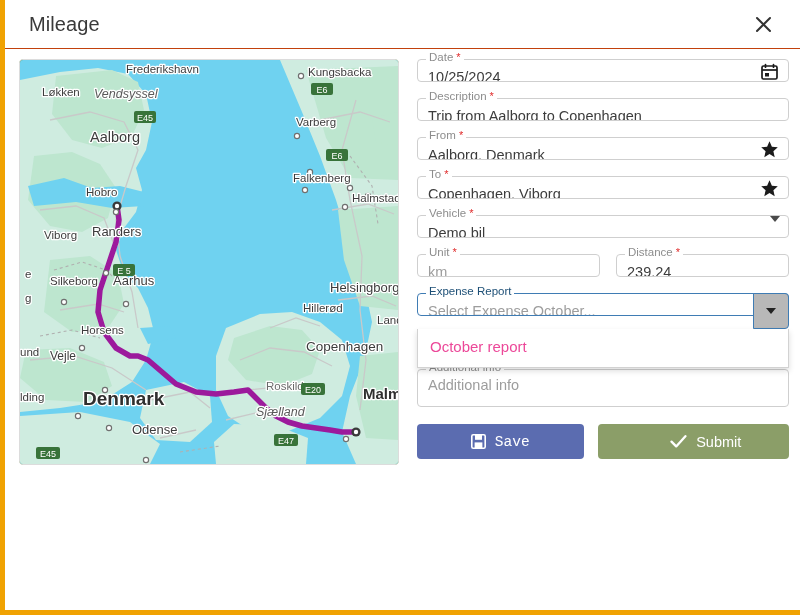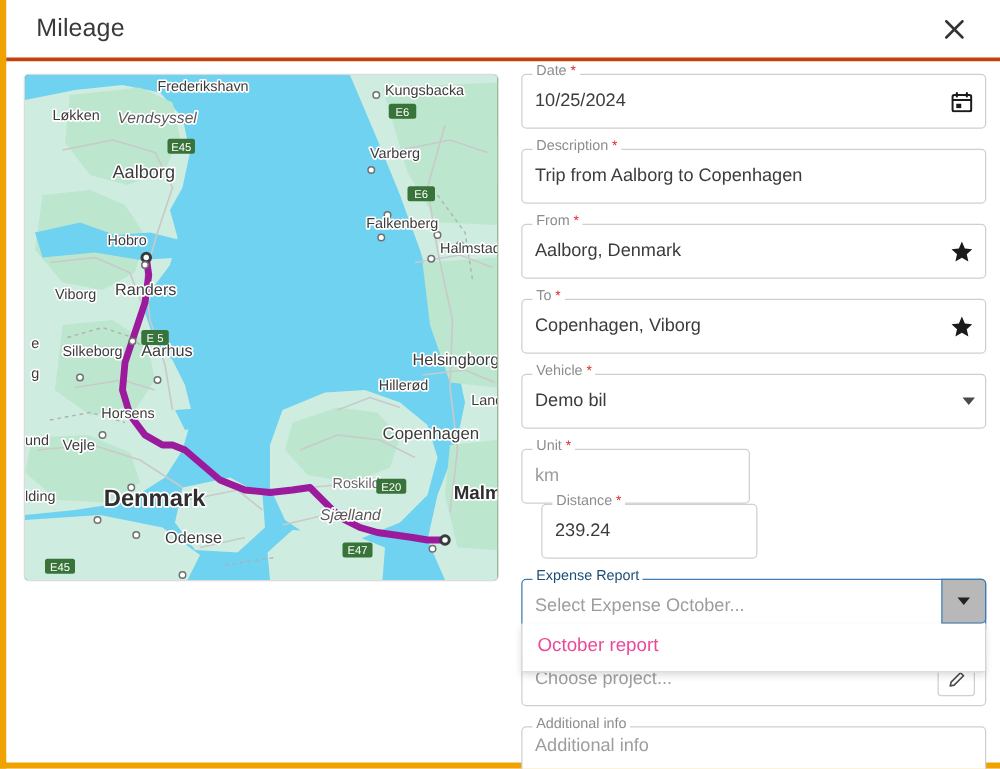--- a/index.html
+++ b/index.html
@@ -15,21 +15,21 @@
     box-sizing: border-box;
     border-left: 5px solid #f0a202;
     border-bottom: 5px solid #f0a202;
     background: #fff;
   }
   
   .hdr {
     height: 49px;
     box-sizing: border-box;
     display: flex; align-items: center;
-    border-bottom: 3px solid #c2410c;
+    border-bottom: 1px solid #c2410c;
     padding: 0 24px 0 24px;
   }
   .hdr-title {
     font-size: 20px; color: #3a3a3a; font-weight: 400;
     letter-spacing: .1px;
   }
   .hdr-spacer { flex: 1; }
   .close-btn {
     width: 26px; height: 26px;
     display: flex; align-items: center; justify-content: center;
@@ -62,23 +62,22 @@
   }
   .field {
     position: relative;
     margin-bottom: 0px;
   }
   .fieldset {
     position: relative;
     box-sizing: border-box;
     border: 1px solid #cfcfcf;
     border-radius: 4px;
-    height: 44px;
+    height: 23px;
     display: flex;
-    align-items: center;
     background: #fff;
     padding: 0 8px 0 10px;
   }
   .fieldset.tall { height: 38px; align-items: flex-start; }
   .fieldset.focused { border: 1.6px solid #3f7cb4; }
   .legend {
     position: absolute;
     top: -8px; left: 8px;
     background: #fff;
     padding: 0 3px;
@@ -102,21 +101,21 @@
   .gap { height: 16px; }
   .gap-sm { height: 14px; }
 
   .icon-btn {
     width: 22px; height: 22px;
     display: flex; align-items: center; justify-content: center;
     cursor: pointer; flex: 0 0 auto;
   }
   .icon-btn svg { display: block; }
 
-  .row2 { display: flex; flex-direction: column; }
+  .row2 { display: flex; }
   .row2 .col { position: relative; }
   .col-unit { width: 183px; }
   .col-dist { width: 173px; margin-left: 16px; }
 
   
   .dd-btn {
     position: absolute;
     right: -1px; top: -1px;
     width: 36px; height: 36px;
     background: #b8b8b8;

